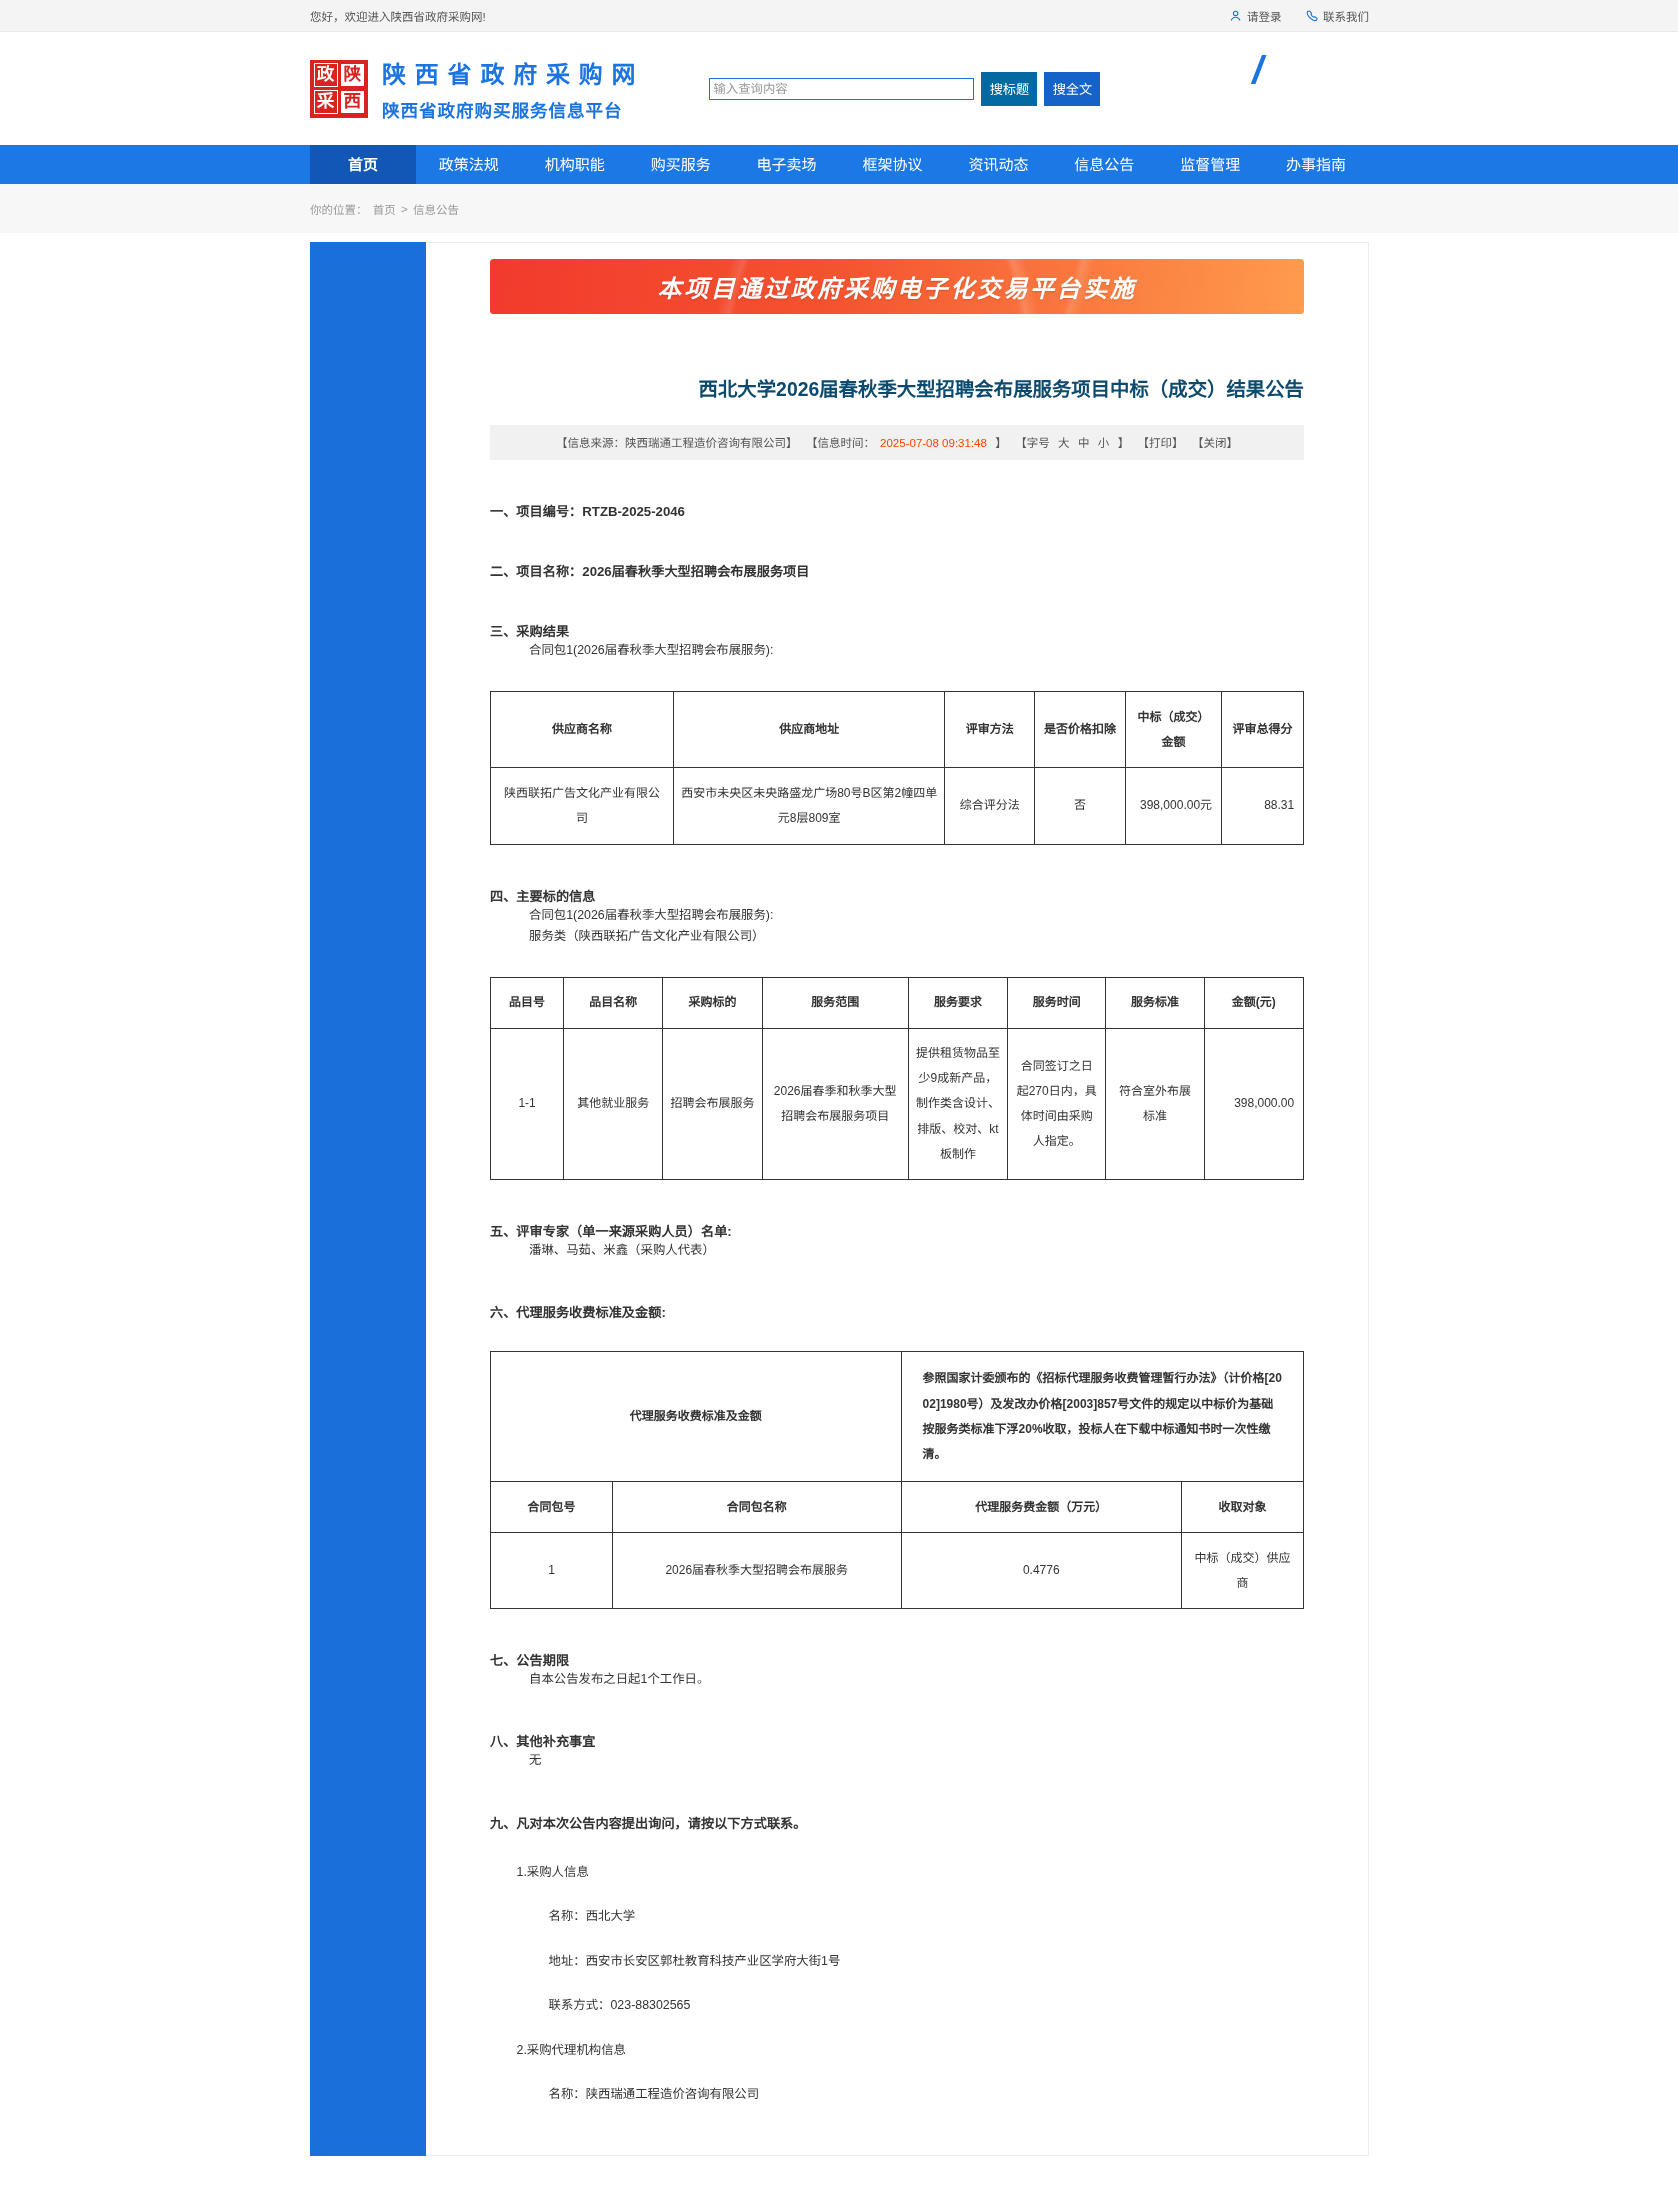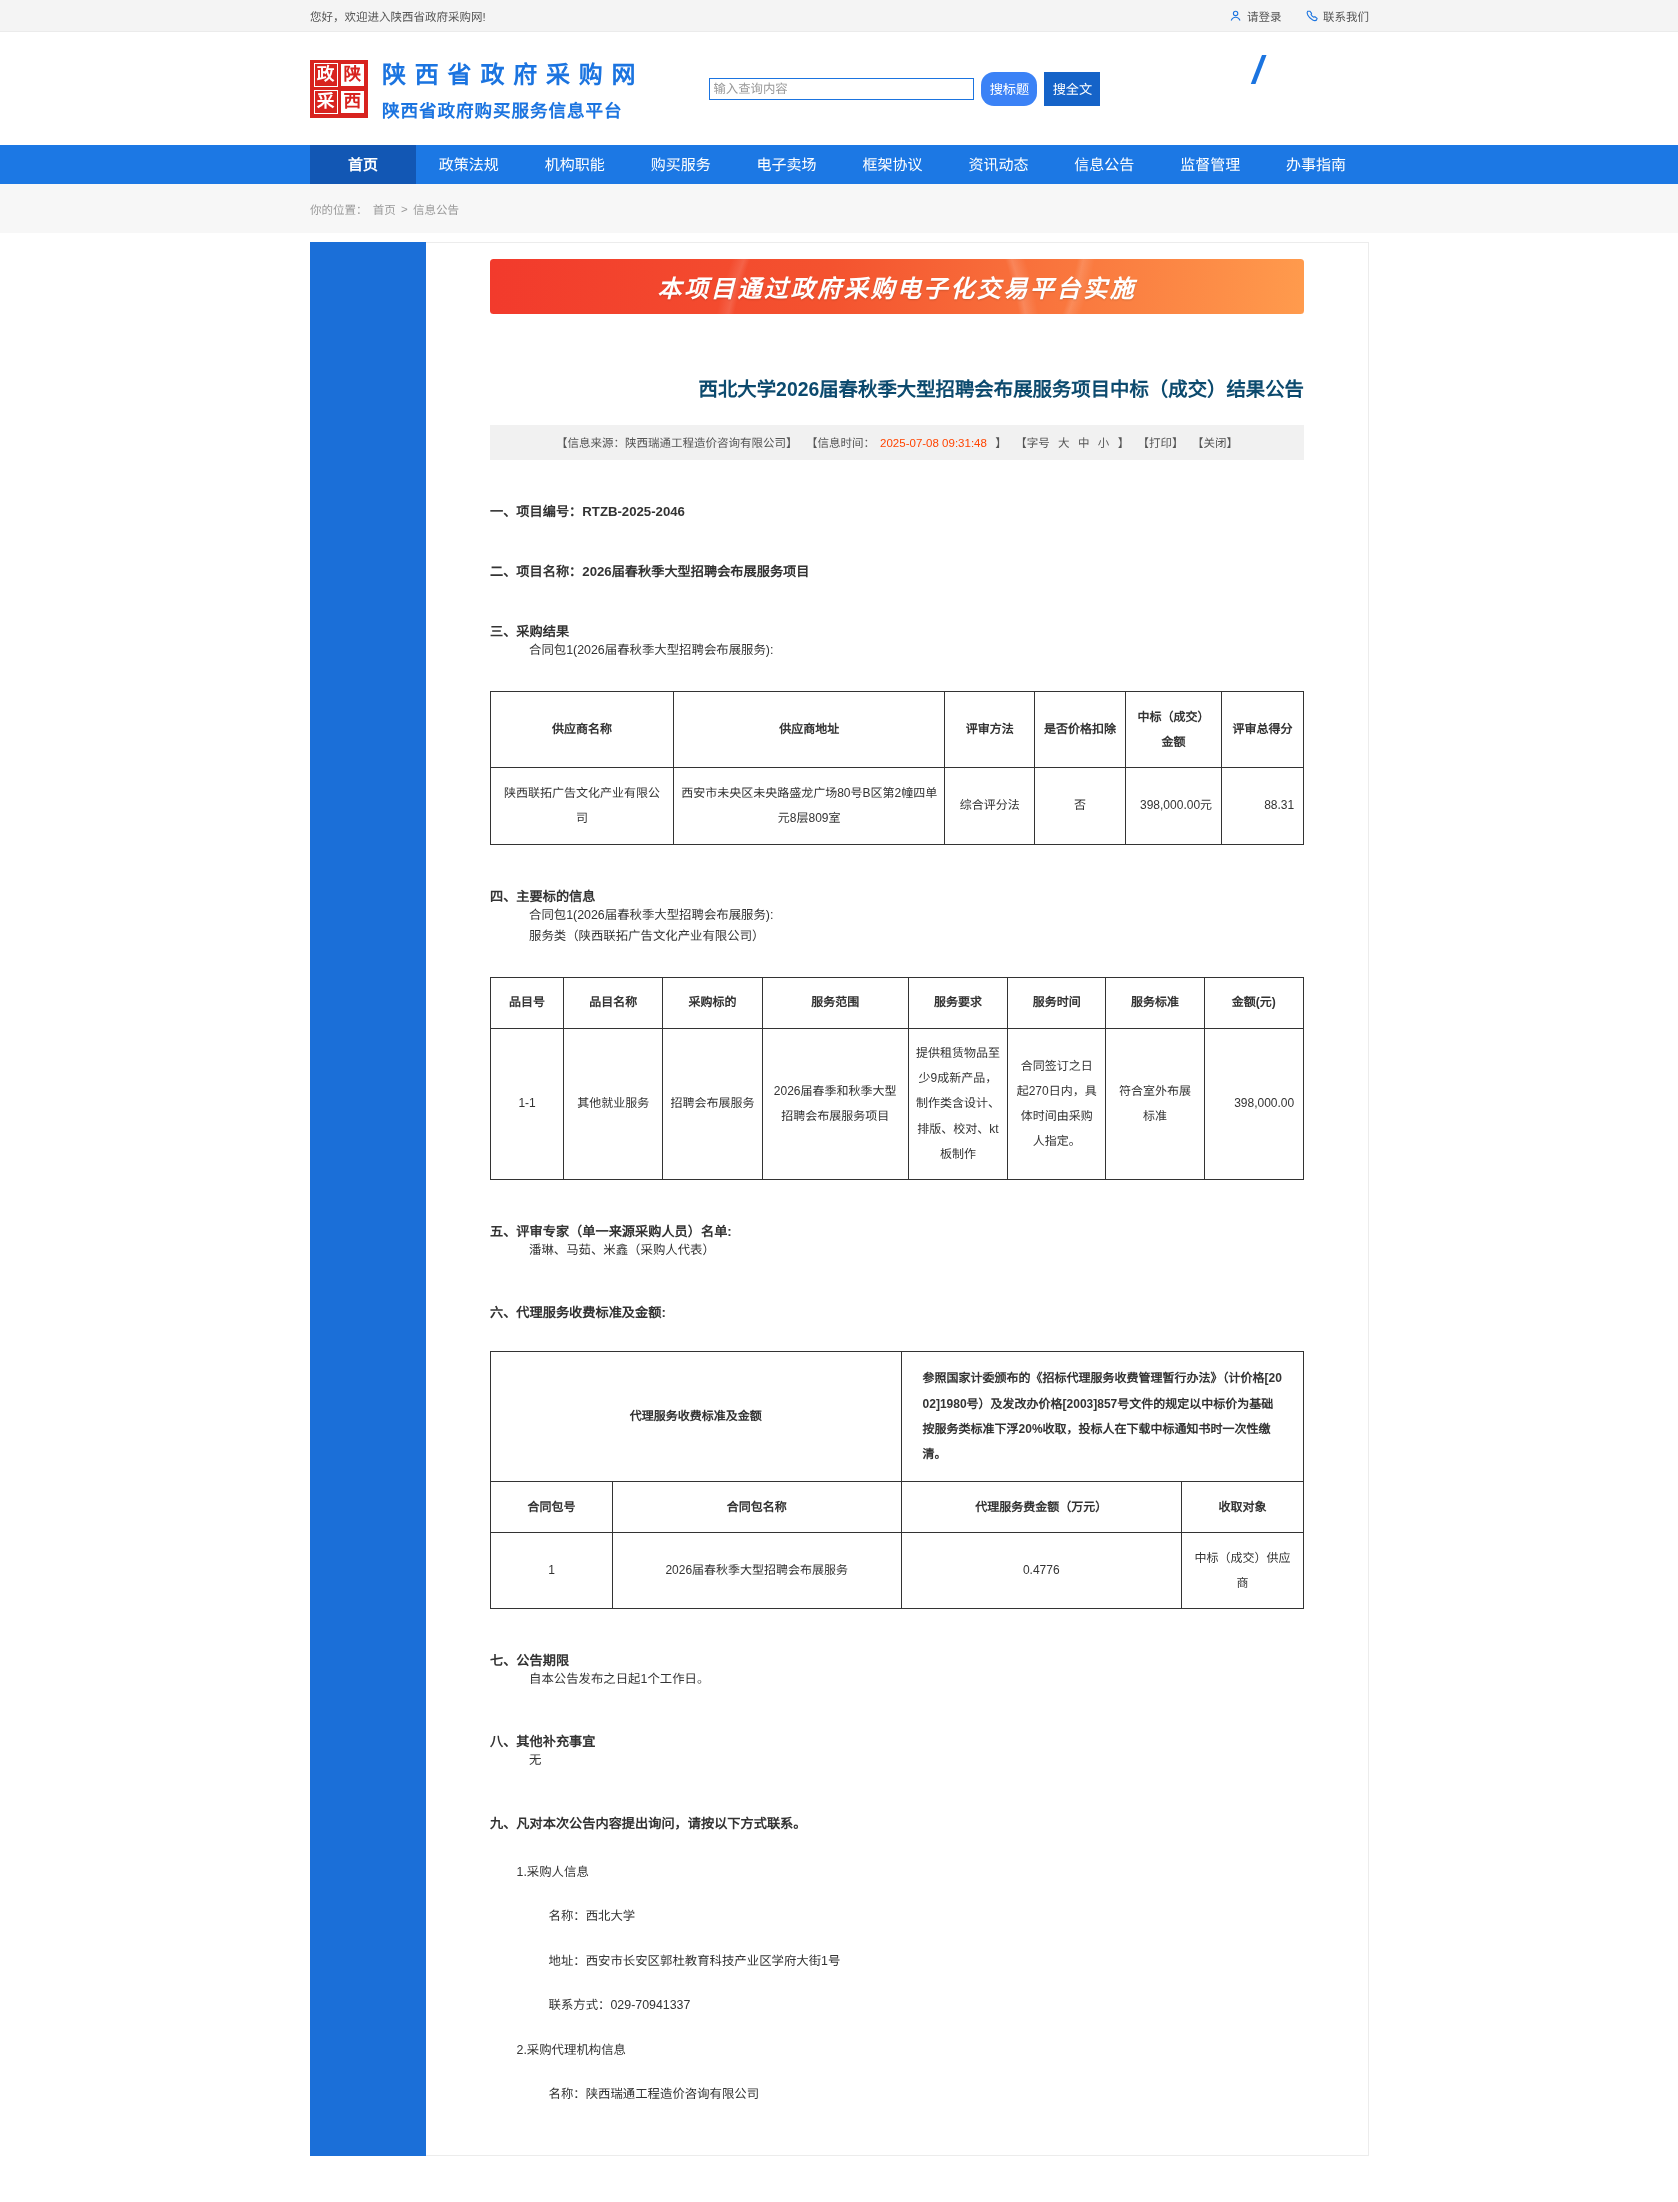--- a/index.html
+++ b/index.html
@@ -27,21 +27,21 @@
                display:flex; align-items:center; justify-content:center; line-height:1; }
   .logo span:nth-child(even) { background:#fff; color:#d8231f; border-color:#d8231f; }
   .site-titles { margin-left:14px; }
   .site-name { font-size:24px; font-weight:bold; color:#1b74e0; letter-spacing:8.8px; }
   .site-subtitle { font-size:17.6px; font-weight:bold; color:#1b74e0; margin-top:7px; letter-spacing:0.9px; }
   .search-box { margin-left:65px; display:flex; align-items:center; }
   .search-input { width:265px; height:22px; border:1.8px solid #1b74e0; padding:0 3px;
                   font-size:12.4px; color:#0f172a; outline:none; }
   .search-input::placeholder { color:#9a9a9a; }
   .search-btn { height:34px; width:56px; border:none; color:#fff; font-size:13.2px; cursor:pointer; }
-  .btn-title { background:#3b82f6; margin-left:7px;border-radius:13px; }
+  .btn-title { background:#0369a1; margin-left:7px; }
   .btn-full  { background:#1563c8; margin-left:7px; }
   .slash-deco { position:absolute; right:106px; top:16px; font-size:39px; font-style:italic;
                 font-weight:bold; color:#1b74e0; }
 
   
   .navbar { height:39px; background:#1c78e4; }
   .navbar ul { list-style:none; display:flex; height:39px; }
   .navbar li { flex:1; text-align:center; line-height:39px; color:#fff; font-size:15px; cursor:pointer; }
   .navbar li.active { background:#1257b4; font-weight:bold; }
 
@@ -297,21 +297,21 @@
 
     <div class="sec-heading">八、其他补充事宜</div>
     <div class="sec-body">无</div>
 
     <div class="sec-heading">九、凡对本次公告内容提出询问，请按以下方式联系。</div>
 
     <div class="contact-group">
       <div class="contact-title">1.采购人信息</div>
       <div class="contact-line">名称：西北大学</div>
       <div class="contact-line">地址：西安市长安区郭杜教育科技产业区学府大街1号</div>
-      <div class="contact-line">联系方式：029-70941337</div>
+      <div class="contact-line">联系方式：023-88302565</div>
       <div class="contact-title">2.采购代理机构信息</div>
       <div class="contact-line">名称：陕西瑞通工程造价咨询有限公司</div>
 
     </div>
 
   </div>
 </div>
 
 
 </body></html>

